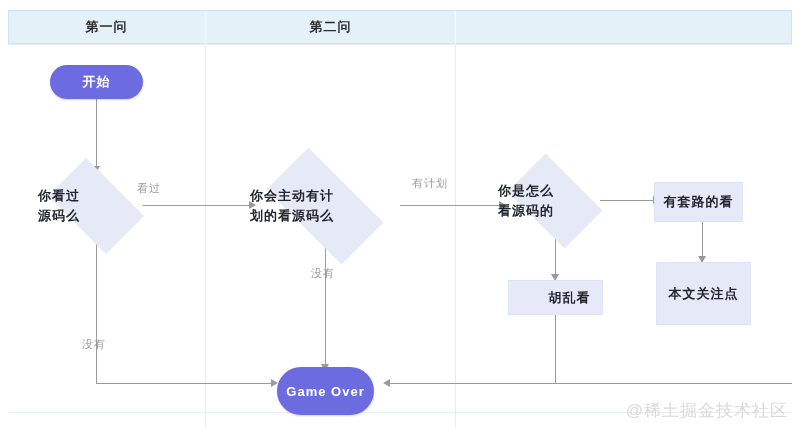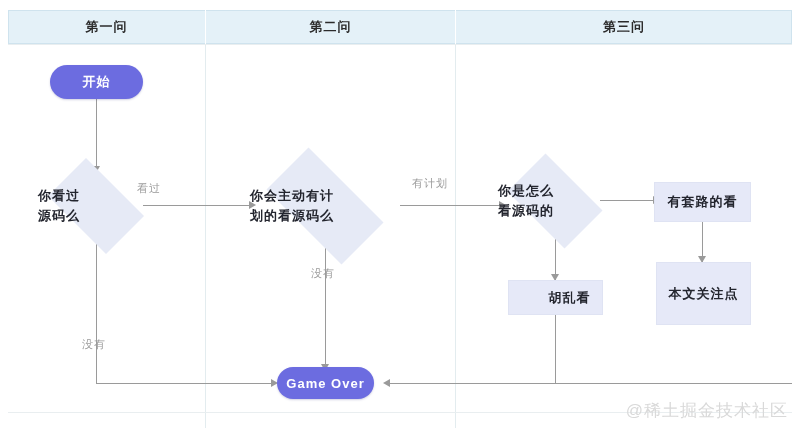--- a/index.html
+++ b/index.html
@@ -175,21 +175,20 @@
 <body>
 
 <div id="canvas">
 
   <div class="lane-header-band"></div>
   <div class="lane-sep-head" style="left:205px;"></div>
   <div class="lane-sep-head" style="left:455px;"></div>
 
   <div class="lane-title" style="left:8px; width:197px;">第一问</div>
   <div class="lane-title" style="left:206px; width:249px;">第二问</div>
-  <div class="lane-title" style="left:456px; width:336px;">第三问</div>
 
   <div class="lane-divider" style="left:205px;"></div>
   <div class="lane-divider" style="left:455px;"></div>
   <div class="h-rule" style="top:44px;"></div>
   <div class="h-rule" style="top:412px;"></div>
 
   <div class="edge-v" style="left:96px; top:98px; height:70px;"></div>
   <div class="arrow arrow-down" style="left:92px; top:166px;"></div>
 
   <div class="edge-h" style="left:143px; top:205px; width:107px;"></div>
@@ -245,31 +244,31 @@
   </div>
 
   <div class="diamond-wrap" style="left:498px; top:163px; width:114px; height:76px;">
     <div class="diamond-shape"></div>
     <div class="diamond-label">
       <span>你是怎么</span>
       <span>看源码的</span>
     </div>
   </div>
 
-  <div class="node rect" style="left:654px; top:182px; width:97px; height:40px;justify-content:center;">
+  <div class="node rect" style="left:654px; top:182px; width:89px; height:40px;justify-content:center;">
     <span>有套路的看</span>
   </div>
 
   <div class="node rect" style="left:508px; top:280px; width:95px; height:35px;padding-left:28px;">
     <span>胡乱看</span>
   </div>
 
   <div class="node rect" style="left:656px; top:262px; width:95px; height:63px;">
     <span>本文关注点</span>
   </div>
 
-  <div class="node pill" style="left:277px; top:367px; width:97px; height:32px;">
+  <div class="node pill" style="left:277px; top:367px; width:97px; height:48px;">
     <span>Game Over</span>
   </div>
 
   <div class="watermark">@稀土掘金技术社区</div>
 
 </div>
 
 </body></html>

